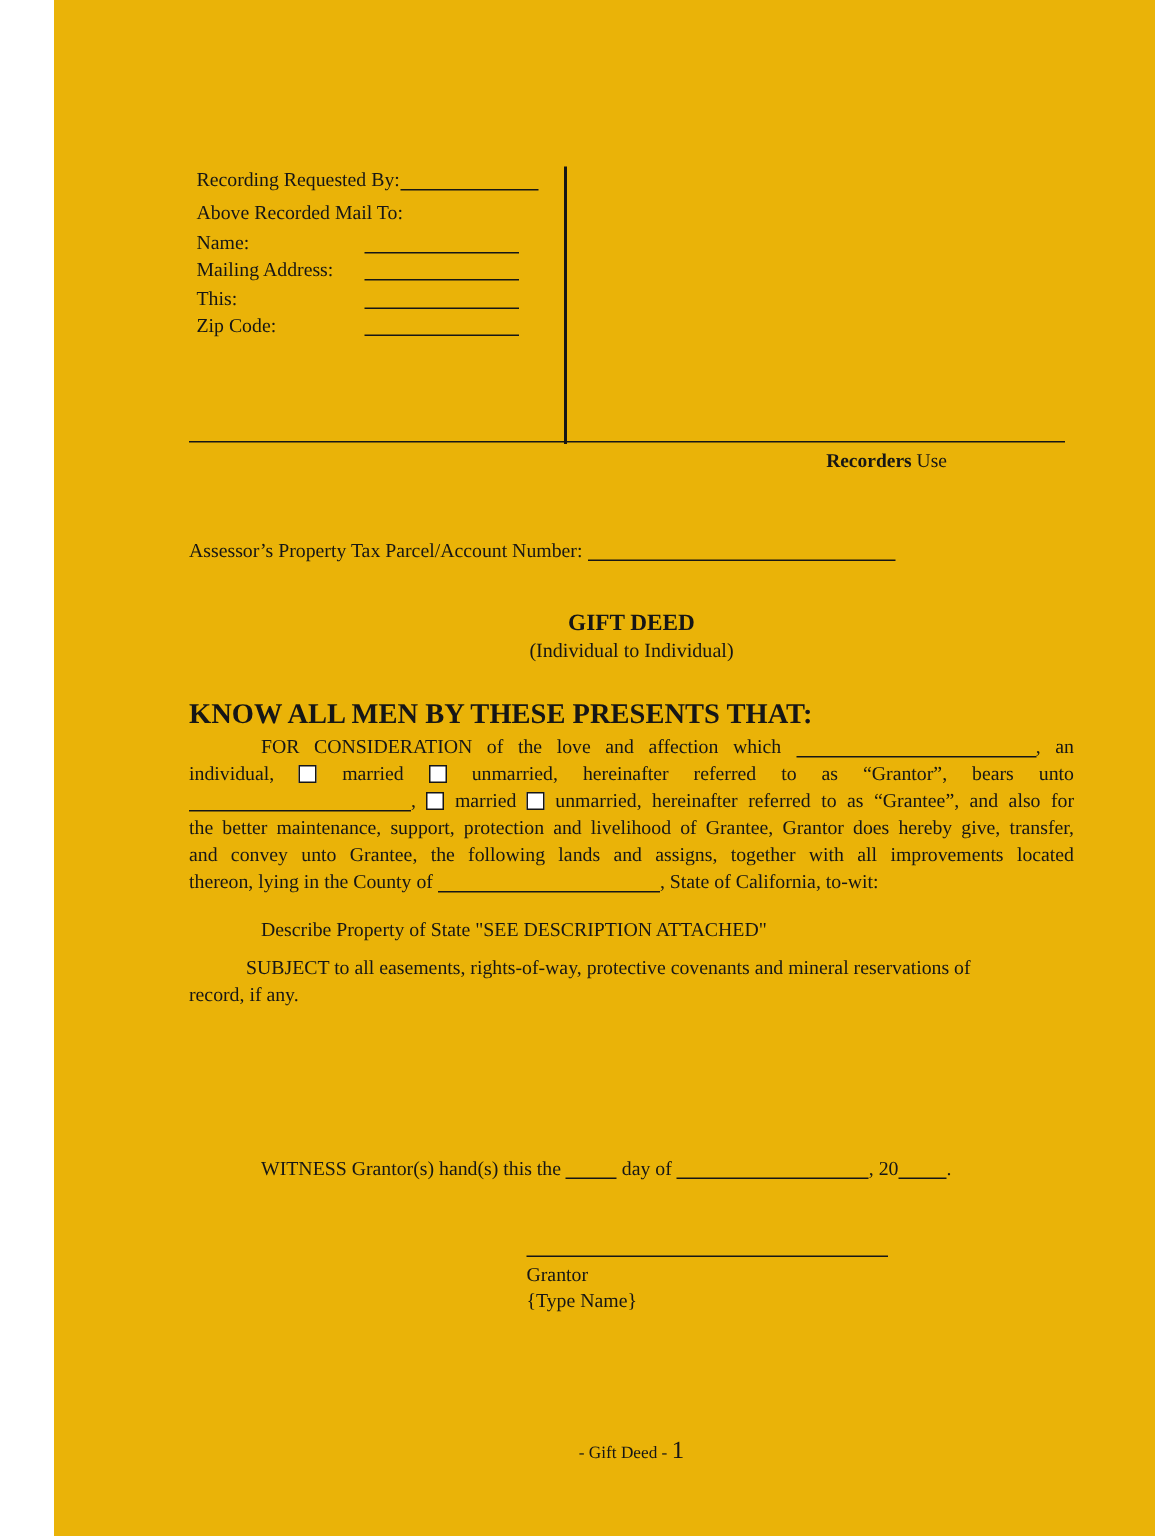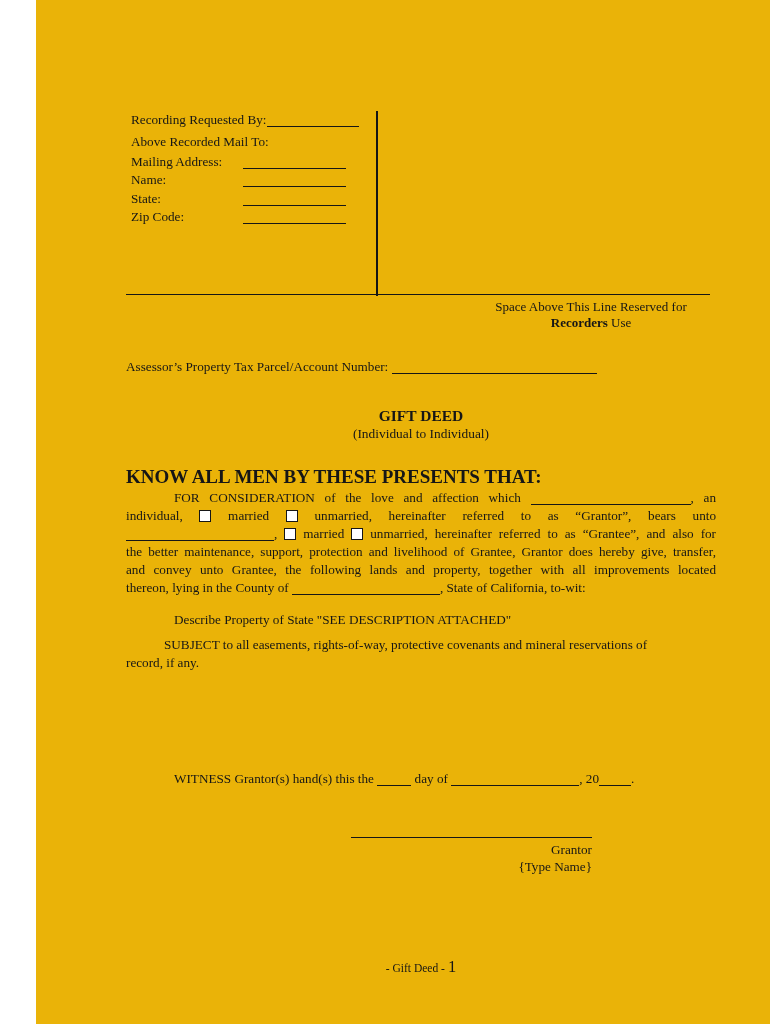--- a/index.html
+++ b/index.html
@@ -39,63 +39,62 @@
     display:inline-block; width:12px; height:12px;
     border:1.3px solid #161616; vertical-align:-1.5px; background:#fff;
   }
   #describe-line { position:absolute; left:90px; top:612px; padding-left:48px; width:590px; }
   #subject-para { position:absolute; left:90px; top:636px; width:590px; }
   #tohave-para { position:absolute; left:90px; top:705px; width:590px; }
   #witness-line { position:absolute; left:90px; top:771px; padding-left:48px; width:612px; white-space:nowrap; }
   
   #signature-block { position:absolute; left:315px; top:829px; }
   .sig-line { width:241px; height:9px; border-bottom:1.5px solid #161616; margin-bottom:3px; }
-  .sig-label { line-height:17px;text-align:right; }
+  .sig-label { line-height:17px; }
   
   #footer { position:absolute; left:0; top:957px; width:770px; text-align:center; }
   #footer-prefix { font-size:11.5px; }
   #footer-num { font-size:16.5px; margin-left:3px; }
 </style>
 </head>
 <body>
 
 <div id="page">
 
   <div id="recording-block">
       <div class="rec-row inline"><span class="rec-label">Recording Requested By:</span><span class="rec-line" style="width: 92px;"></span></div>
       <div class="rec-row"><span class="rec-label">Above Recorded Mail To:</span></div>
+      <div class="rec-row"><span class="rec-label">Name:</span><span class="rec-line" style="width: 103px;"></span></div>
       <div class="rec-row"><span class="rec-label">Mailing Address:</span><span class="rec-line" style="width: 103px;"></span></div>
-      <div class="rec-row"><span class="rec-label">Name:</span><span class="rec-line" style="width: 103px;"></span></div>
-      <div class="rec-row"><span class="rec-label">State:</span><span class="rec-line" style="width: 103px;"></span></div>
+      <div class="rec-row"><span class="rec-label">This:</span><span class="rec-line" style="width: 103px;"></span></div>
       <div class="rec-row"><span class="rec-label">Zip Code:</span><span class="rec-line" style="width: 103px;"></span></div>
     </div>
 
   <div id="divider-v"></div>
   <div id="hr-main"></div>
 
   <div id="recorder-note">
-    <div>Space Above This Line Reserved for</div>
     <div><span class="bold">Recorders</span><span> Use</span></div>
   </div>
 
   <div id="assessor-line"><span>Assessor’s Property Tax Parcel/Account Number: </span><span class="blank" style="width:205px"></span></div>
 
   <div id="title-block">
     <div id="title-main">GIFT DEED</div>
     <div id="title-sub">(Individual to Individual)</div>
   </div>
 
   <div id="know-heading">KNOW ALL MEN BY THESE PRESENTS THAT:</div>
 
   <div id="consideration-paragraph">
       <div class="para-line jl" style="padding-left: 48px;"><span>FOR CONSIDERATION of the love and affection which </span><span class="blank" style="width: 160px;"></span><span>, an</span></div>
       <div class="para-line jl"><span>individual, </span><span class="checkbox"></span><span> married </span><span class="checkbox"></span><span> unmarried, hereinafter referred to as “Grantor”, bears unto</span></div>
       <div class="para-line jl"><span class="blank" style="width: 148px;"></span><span>, </span><span class="checkbox"></span><span> married </span><span class="checkbox"></span><span> unmarried, hereinafter referred to as “Grantee”, and also for</span></div>
       <div class="para-line jl"><span>the better maintenance, support, protection and livelihood of Grantee, Grantor does hereby give, transfer,</span></div>
-      <div class="para-line jl"><span>and convey unto Grantee, the following lands and property, together with all improvements located</span></div>
+      <div class="para-line jl"><span>and convey unto Grantee, the following lands and assigns, together with all improvements located</span></div>
       <div class="para-line"><span>thereon, lying in the County of </span><span class="blank" style="width: 148px;"></span><span>, State of California, to-wit:</span></div>
     </div>
 
   <div id="describe-line">Describe Property of State "SEE DESCRIPTION ATTACHED"</div>
 
   <div id="subject-para">
     <div class="para-line" style="padding-left:38px">SUBJECT to all easements, rights-of-way, protective covenants and mineral reservations of</div>
     <div class="para-line">record, if any.</div>
   </div>
 

